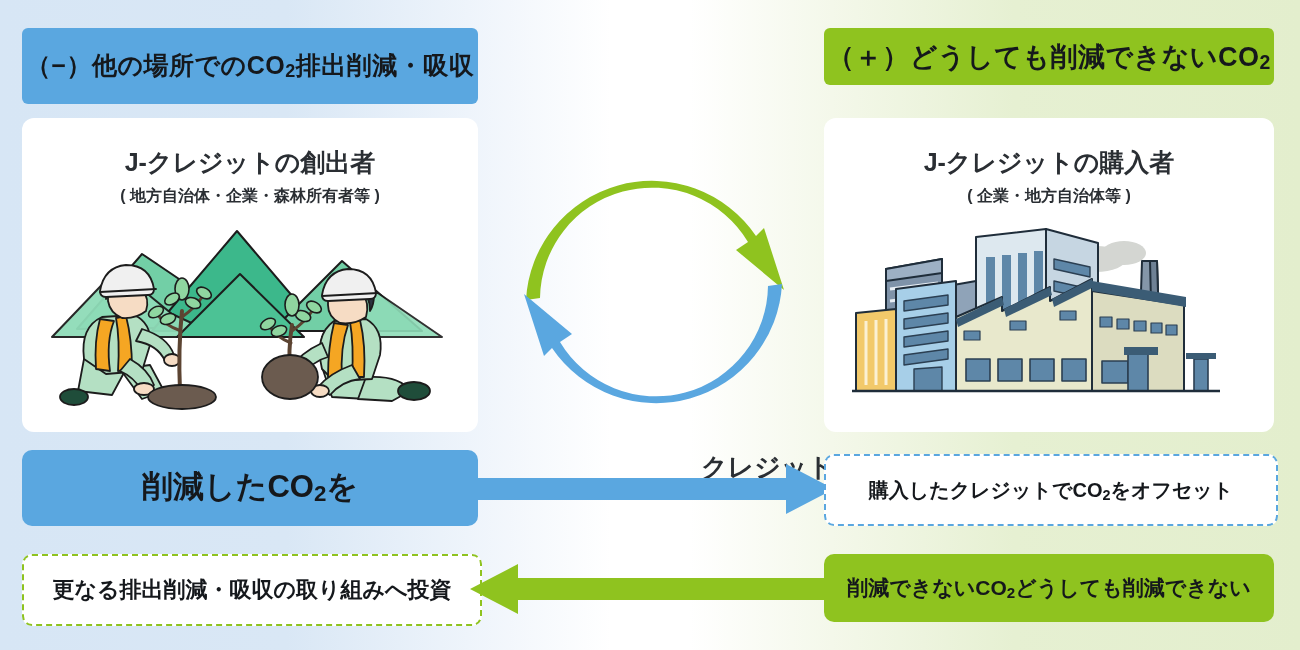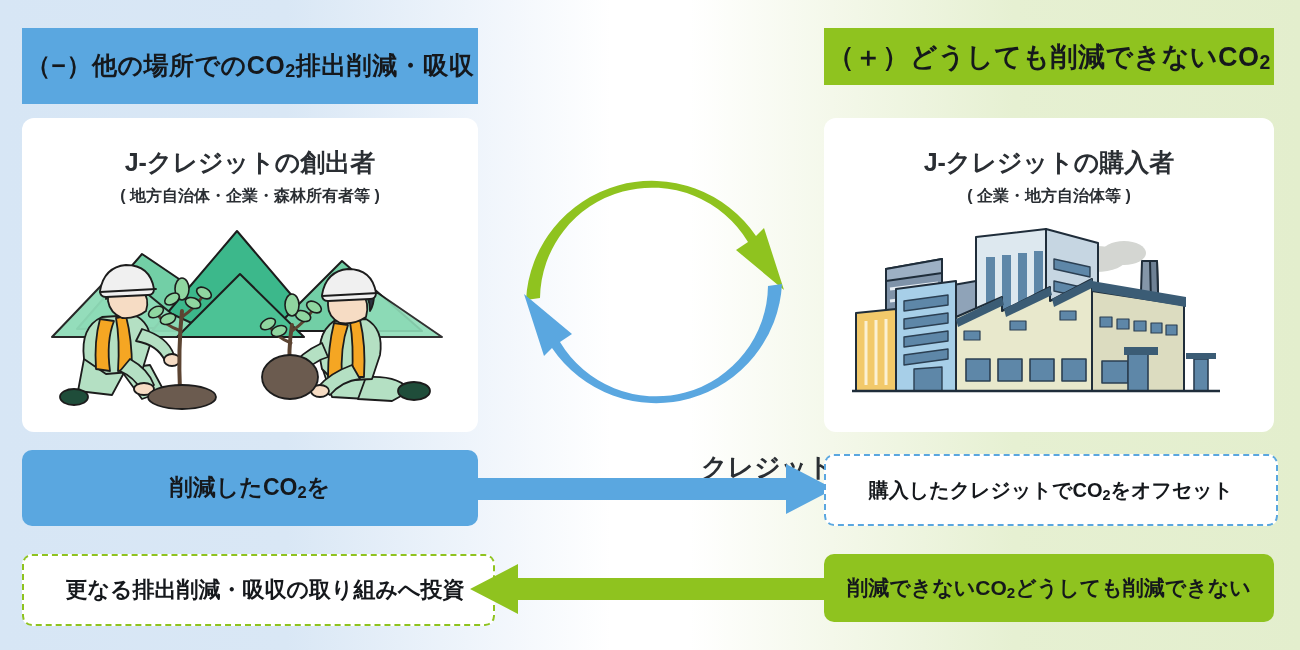--- a/index.html
+++ b/index.html
@@ -26,21 +26,21 @@
         #e6f0d2 78%,
         #e3eecd 100%);
   }
 
   
   .pill {
     position: absolute;
     display: flex;
     align-items: center;
     justify-content: center;
-    border-radius: 0;
+    border-radius: 6px;
     color: #15181c;
     font-weight: bold;
     letter-spacing: 0.5px;
   }
   .pill-blue { background: #5aa7e0; }
   .pill-green { background: #8fc31f; }
 
   #header-left {
     left: 22px; top: 28px;
     width: 456px; height: 76px;
@@ -120,27 +120,26 @@
   }
   .box-solid-blue  { background: #5aa7e0; }
   .box-solid-green { background: #8fc31f; }
   .box-dashed-blue {
     background: #ffffff;
     border: 2px dashed #5aa7e0;
   }
   .box-dashed-green {
     background: #ffffff;
     border: 2px dashed #8fc31f;
-    padding-left: 13px;
   }
 
   #box-r1-left {
     left: 22px; top: 450px;
     width: 456px; height: 76px;
-    font-size: 23px;
+    font-size: 31px;
     line-height: 1.28;
   }
   #box-r1-right {
     left: 824px; top: 454px;
     width: 450px; height: 68px;
     font-size: 20px;
   }
   #box-r2-left {
     left: 22px; top: 554px;
     width: 456px; height: 68px;

